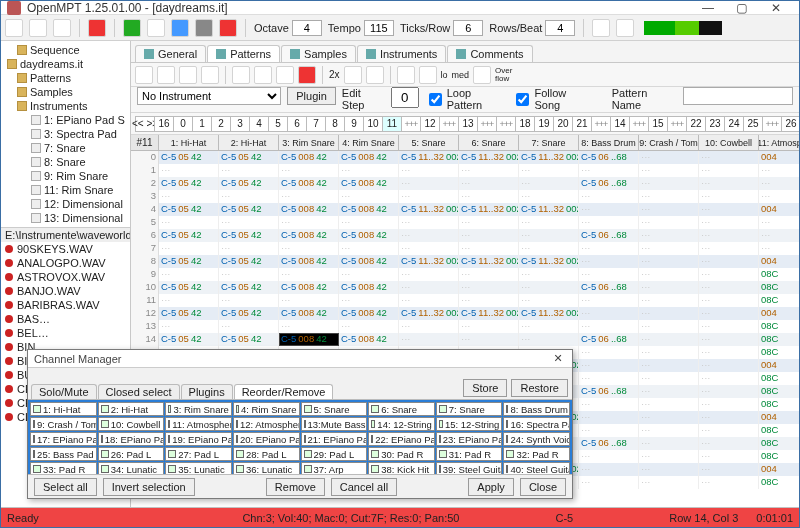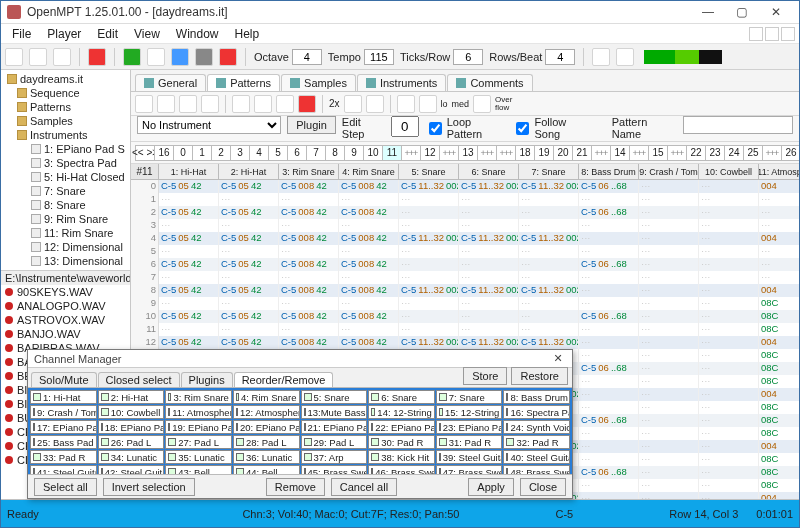--- a/index.html
+++ b/index.html
@@ -1,18 +1,18 @@
 <!DOCTYPE html>
 <html><head>
 <meta charset="utf-8">
 <style>
   * { box-sizing: border-box; font-family: "Segoe UI", Tahoma, sans-serif; }
   body { margin: 0; background: #fff; font-size: 11px; color: #222; user-select: none; }
   .window { width: 800px; height: 528px; border: 1px solid #3a6ea5; display: flex; flex-direction: column; overflow: hidden; position: relative; background:#f4f4f4;}
-  .titlebar { height: 23px; background: #fff; display:flex; align-items:center; padding:0 6px; font-size:12px; color:#333; border-bottom:1px solid #ddd;}
+  .titlebar { height: 14px; background: #fff; display:flex; align-items:center; padding:0 6px; font-size:12px; color:#333; border-bottom:1px solid #ddd;}
   .titlebar .icon { width:14px;height:14px;background:#b55; margin-right:6px; border-radius:2px;}
   .titlebar .spacer{flex:1}
   .winbtn{width:34px;height:20px;display:flex;align-items:center;justify-content:center;font-size:12px;color:#444}
   .menubar{height:20px;background:#fff;display:flex;align-items:center;padding:0 4px;gap:2px;border-bottom:1px solid #e5e5e5;font-size:12px}
   .menubar span{padding:1px 7px;}
   .menubar .tailbtns{margin-left:auto;display:flex;gap:2px}
   .tailbtns i{width:14px;height:14px;border:1px solid #ccc;display:inline-block}
   .toolbar{height:26px;background:#f2f2f2;border-bottom:1px solid #d0d0d0;display:flex;align-items:center;padding:0 4px;gap:6px;font-size:11px}
   .tbtn{width:18px;height:18px;border:1px solid #d4d4d4;background:#fff;border-radius:2px}
   .sep{width:1px;height:18px;background:#ccc;margin:0 2px}
@@ -57,61 +57,48 @@
   .prow.hi4{background:#e5ecf5}
   .pcell{width:60px;border-right:1px solid #eee;padding-left:2px;white-space:nowrap;overflow:hidden;display:flex;gap:2px}
   .note{color:#0060b0}
   .inst{color:#b06000}
   .vol{color:#008a3a}
   .pcell.cursor{outline:1px solid #444;outline-offset:-1px;background:#000;color:#fff}
   
   .dialog{position:absolute;left:26px;top:348px;width:546px;height:150px;border:1px solid #7a7a7a;background:#f1f1f1;box-shadow:2px 2px 6px rgba(0,0,0,.3);display:flex;flex-direction:column;font-size:11px;z-index:50}
   .dialog .dtitle{height:18px;background:#fff;border-bottom:1px solid #ccc;display:flex;align-items:center;padding:0 6px;font-size:11px;color:#444}
   .dialog .dtitle .x{margin-left:auto;width:16px;text-align:center}
-  .dtabs{height:20px;display:flex;align-items:flex-end;border-bottom:1px solid #bbb;padding-left:3px;gap:1px}
+  .dtabs{height:32px;display:flex;align-items:flex-end;border-bottom:1px solid #bbb;padding-left:3px;gap:1px}
   .dtab{padding:1px 7px;border:1px solid #bbb;border-bottom:none;background:#eee;border-radius:3px 3px 0 0;font-size:11px}
   .dtab.active{background:#fff}
   .dbtnsR{margin-left:auto;display:flex;gap:4px;padding:2px 4px}
   .dbtn{border:1px solid #9a9a9a;background:#eee;height:18px;padding:0 8px;font-size:11px;display:flex;align-items:center}
   .chgrid{flex:1;background:#2a7dd6;padding:2px;display:grid;grid-template-columns:repeat(8,1fr);grid-auto-rows:14px;gap:1px;overflow:hidden}
   .chcell{background:#fff;border:1px solid #888;display:flex;align-items:center;font-size:9.5px;padding:0 2px;gap:2px;overflow:hidden;white-space:nowrap}
   .chcell .sq{width:8px;height:8px;border:1px solid #666;background:#dfd}
   .dfoot{height:24px;display:flex;align-items:center;gap:6px;padding:0 6px;border-top:1px solid #bbb;background:#f1f1f1}
   .dfoot .gap{flex:1}
   
-  .status{height:28px;border-top:1px solid #c2c2c2;background:#0ea5e9;display:flex;align-items:center;font-size:11px;padding:0 6px;gap:18px}
+  .status{height:20px;border-top:1px solid #c2c2c2;background:#ef4444;display:flex;align-items:center;font-size:11px;padding:0 6px;gap:18px}
   .status .spacer{flex:1}
 </style>
 </head>
 <body>
 
 <div class="window">
 
   <div class="titlebar">
     <div class="icon"></div>
     <span>OpenMPT 1.25.01.00 - [daydreams.it]</span>
     <div class="spacer"></div>
     <div class="winbtn">—</div>
     <div class="winbtn">▢</div>
     <div class="winbtn close">✕</div>
   </div>
 
-  <div class="menubar">
-    <span>File</span>
-    <span>Player</span>
-    <span>Edit</span>
-    <span>View</span>
-    <span>Window</span>
-    <span>Help</span>
-    <div class="tailbtns">
-      <i></i>
-      <i></i>
-      <i></i>
-    </div>
-  </div>
 
   <div class="toolbar">
     <div class="tbtn"></div>
     <div class="tbtn"></div>
     <div class="tbtn"></div>
     <div class="sep"></div>
     <div class="tbtn" style="background:#e33"></div>
     <div class="sep"></div>
     <div class="tbtn" style="background:#2a2"></div>
     <div class="tbtn"></div>
@@ -138,28 +125,27 @@
     <div class="sep"></div>
     <div class="tbtn"></div>
     <div class="tbtn"></div>
     <div class="vu"></div>
   </div>
 
   <div class="body">
 
     <div class="left">
       <div class="tree" id="tree">
+          <div class="n d1"><span class="ico"></span>Sequence</div>
           <div class="n"><span class="ico"></span>daydreams.it</div>
-          <div class="n d1"><span class="ico"></span>Sequence</div>
           <div class="n d1"><span class="ico"></span>Patterns</div>
           <div class="n d1"><span class="ico"></span>Samples</div>
           <div class="n d1"><span class="ico"></span>Instruments</div>
           <div class="n d2"><span class="ico file"></span>1: EPiano Pad S</div>
           <div class="n d2"><span class="ico file"></span>3: Spectra Pad</div>
-          <div class="n d2"><span class="ico file"></span>5: Hi-Hat Closed</div>
           <div class="n d2"><span class="ico file"></span>7: Snare</div>
           <div class="n d2"><span class="ico file"></span>8: Snare</div>
           <div class="n d2"><span class="ico file"></span>9: Rim Snare</div>
           <div class="n d2"><span class="ico file"></span>11: Rim Snare</div>
           <div class="n d2"><span class="ico file"></span>12: Dimensional</div>
           <div class="n d2"><span class="ico file"></span>13: Dimensional</div>
         </div>
       <div class="samplelist" id="samplelist">
           <div class="row" style="background:#eee">
             <span>E:\Instrumente\waveworld\s</span>

